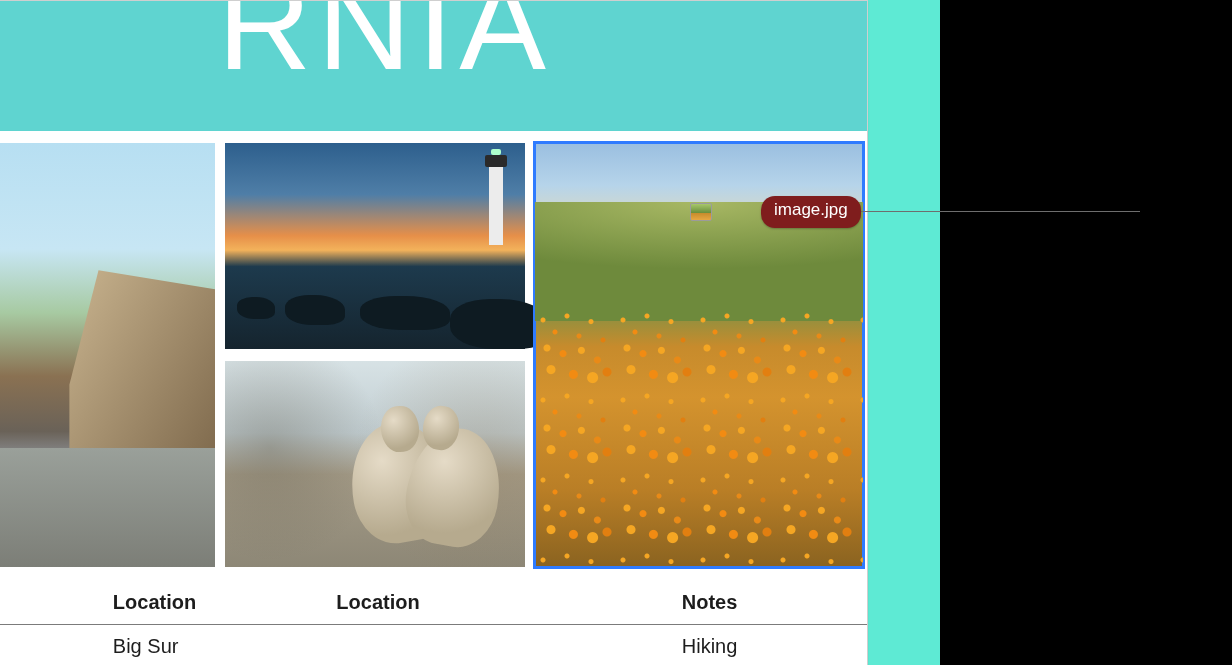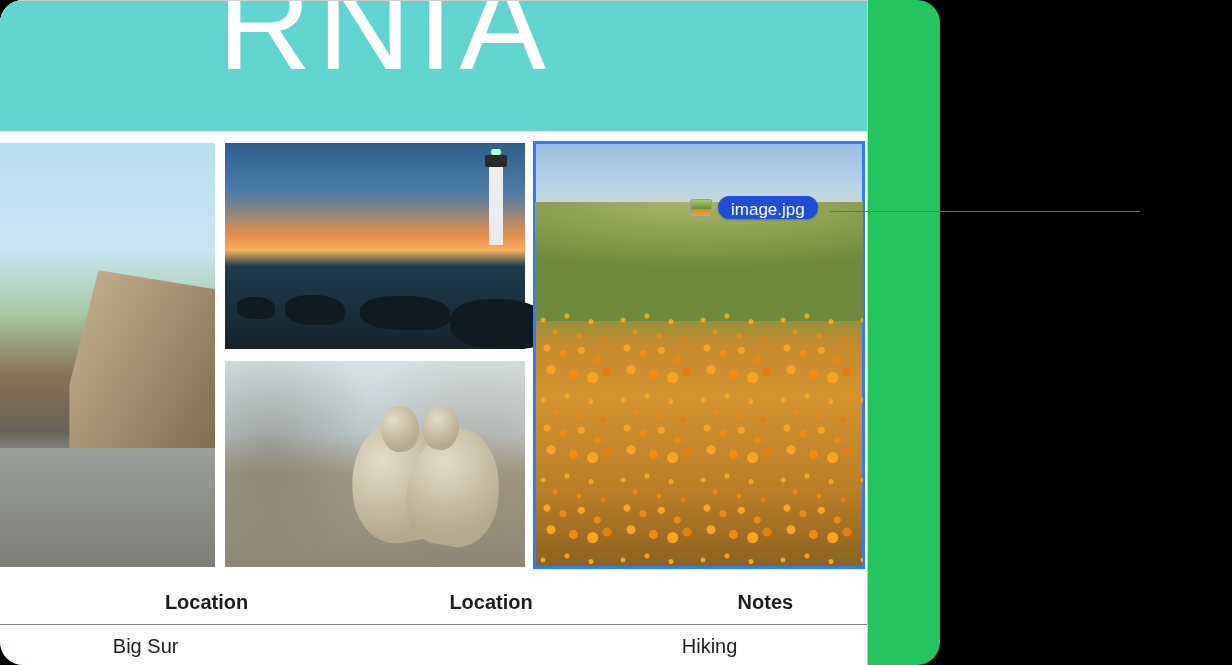--- a/index.html
+++ b/index.html
@@ -7,23 +7,22 @@
     margin: 0; padding: 0;
     width: 1232px; height: 665px;
     background: #000;
     font-family: "Helvetica Neue", Helvetica, Arial, sans-serif;
     overflow: hidden;
   }
   .viewport {
     position: absolute;
     left: 0; top: 0;
     width: 940px; height: 665px;
-    background: #22c55e;
+    background: #5eead4;
     overflow: hidden;
-    border-radius: 23px;
   }
   .doc-page {
     position: absolute;
     left: -150px; top: 0;
     width: 1018px;
     background: #fff;
     border: 1px solid #cfcfcf;
     box-shadow: 0 1px 2px rgba(0,0,0,.08);
   }
   .banner {
@@ -102,43 +101,44 @@
           radial-gradient(circle at 58% 58%,#f5a623 3px,transparent 4px),
           radial-gradient(circle at 78% 70%,#e98a17 3px,transparent 4px),
           radial-gradient(circle at 20% 82%,#f5a623 4px,transparent 5px),
           radial-gradient(circle at 48% 88%,#f28b12 4px,transparent 5px),
           radial-gradient(circle at 72% 92%,#f5a623 5px,transparent 6px),
           radial-gradient(circle at 90% 85%,#e27f10 4px,transparent 5px);
         background-size: 80px 80px;}
 
   
   .data-table { position: relative; width:100%; border-collapse: collapse; font-size: 20px; color:#1d1d1d;}
-  .data-table thead th { text-align:center; font-weight:600; padding:12px 18px 10px; }
+  .data-table thead th { text-align:left; font-weight:600; padding:12px 18px 10px; }
   .data-table tbody td { padding:10px 18px 14px; border-top:1px solid #7b7b7b;}
   .col-activity{width:24%;}
   .col-location{width:22%;}
   .col-contact{width:34%;}
   .col-notes{width:20%;}
 
   
   .drag-badge {
     position:absolute;
     left: 690px; top: 196px;
     display:flex; align-items:center;
     gap:6px;
     z-index:50;
     pointer-events:none;
   }
   .drag-badge .thumb{
     width:22px;height:18px;border:1px solid #9b9b9b;background:linear-gradient(to bottom,#a7c76a,#6a8f3c 55%,#c78b2c 56%,#e6a742);border-radius:2px;
   }
   .drag-badge .pill{
-    background:#1d4ed8;color:#fff;font-size:17px;line-height:1;
-    padding:5px 13px 1px;border-radius:14px;white-space:nowrap;
+    background:#7f1d1d;color:#fff;font-size:17px;line-height:1;
+    padding:5px 13px 10px;border-radius:14px;white-space:nowrap;
     box-shadow:0 1px 2px rgba(0,0,0,.25);
+    margin-left:43px;
   }
 
   
   .callout-line{
     position:absolute;
     left:830px; top:211px;
     width:310px;height:0;
     border-top:1.5px solid #6e6e6e;
     z-index:40;
   }

